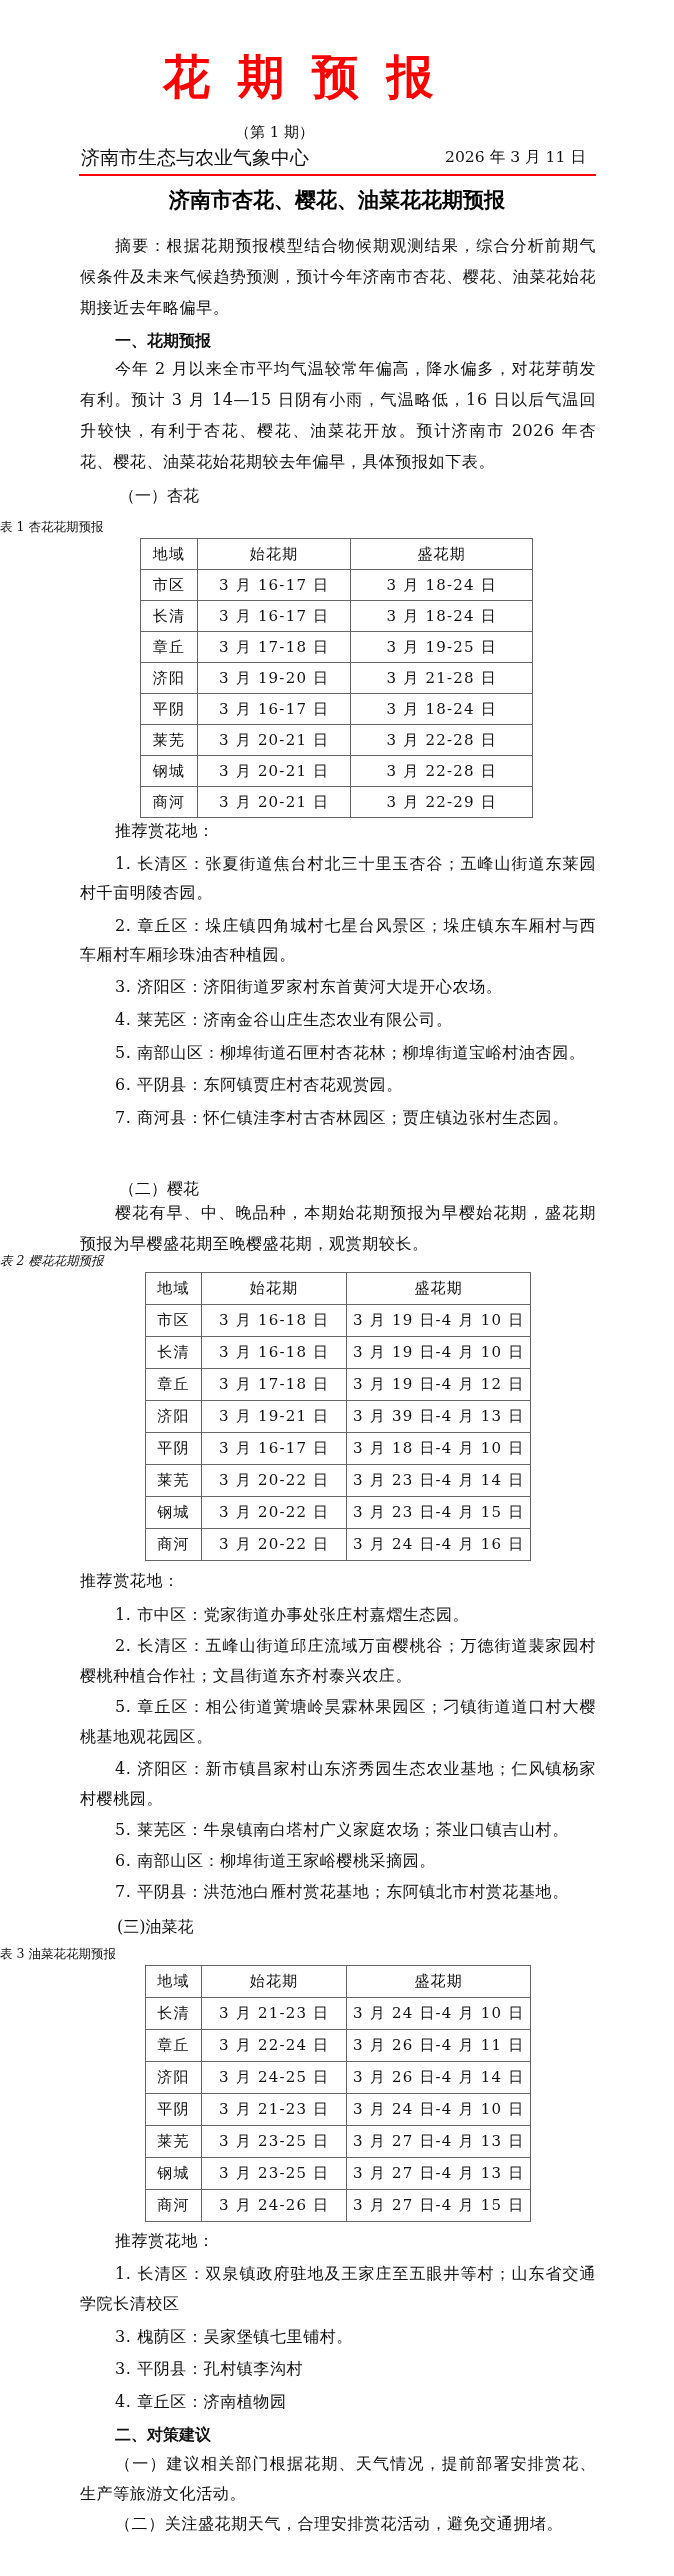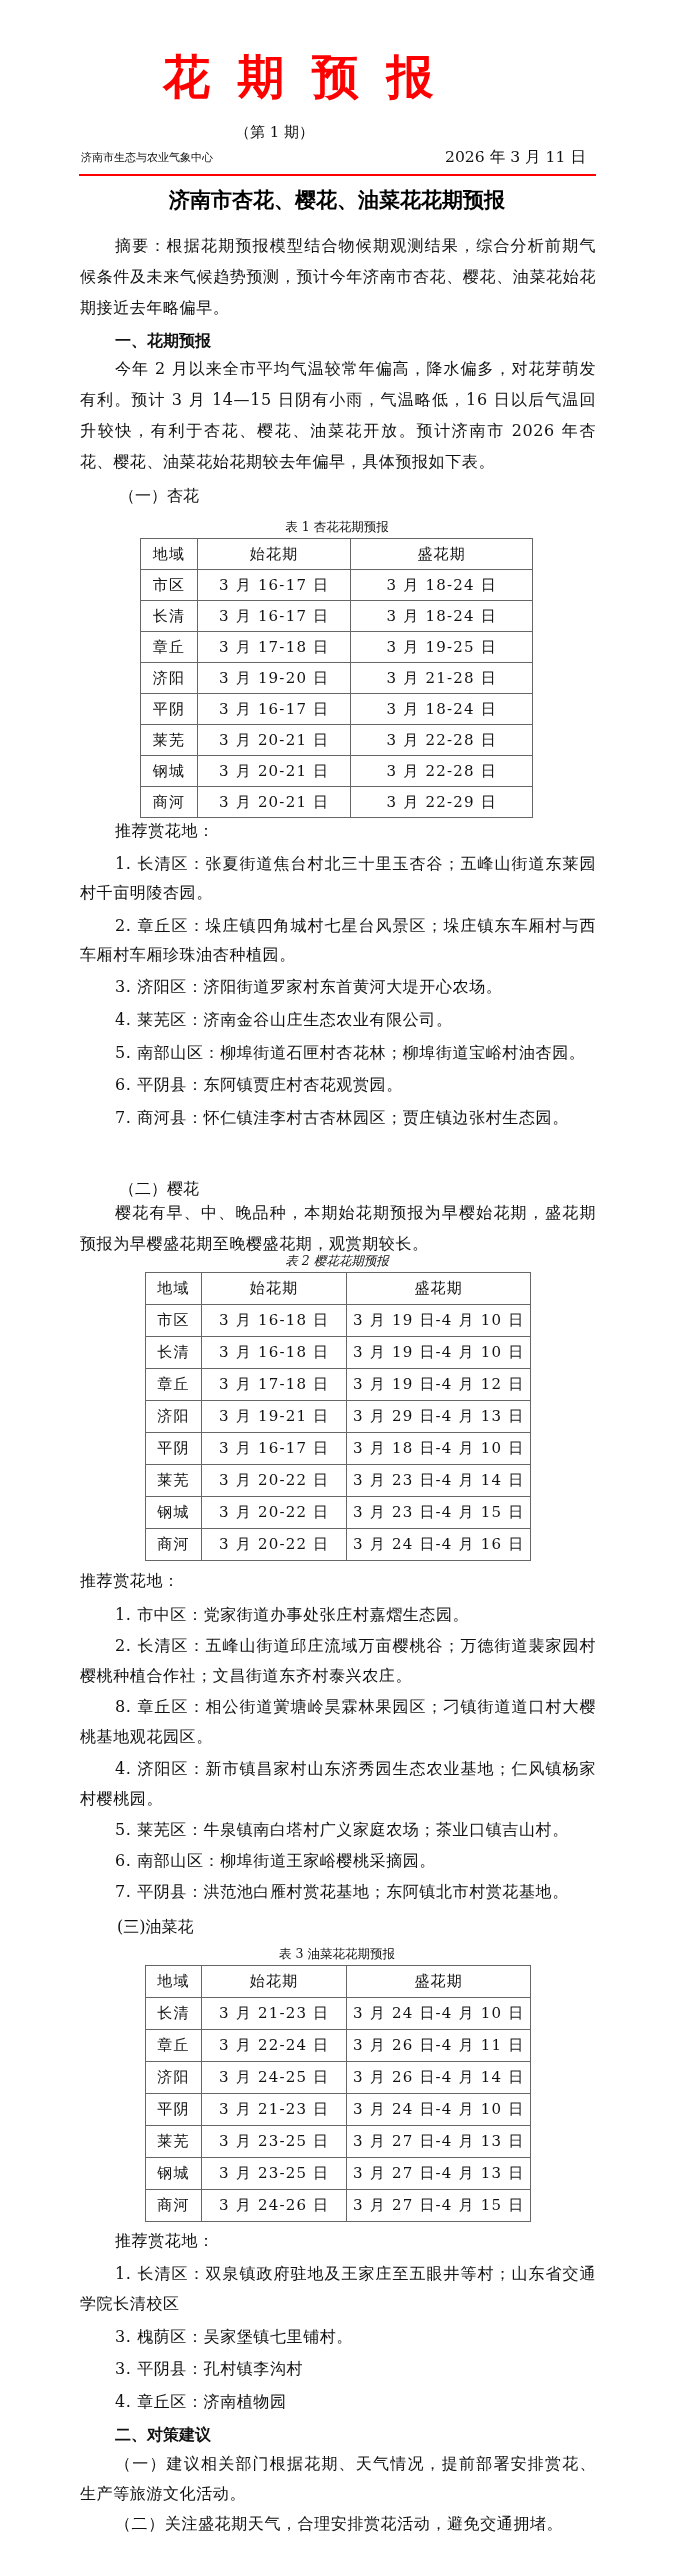--- a/index.html
+++ b/index.html
@@ -23,21 +23,21 @@
     line-height: 56px;
     padding-left: 18px;
     box-sizing: border-box;
   }
   .issue {
     left: 0; width: 549px; top: 122px;
     text-align: center;
     font-size: 15px; line-height: 20px;
     font-family: "DejaVu Serif", "Liberation Serif", serif;
   }
-  .org { left: 81px; top: 147px; font-size: 11px; line-height: 21px; }
+  .org { left: 81px; top: 147px; font-size: 19px; line-height: 21px; }
   .date { right: 88px; top: 147px; font-size: 15.6px; line-height: 21px; }
   .redline { left: 79px; width: 517px; top: 174px; height: 1.9px; background: #ff0000; }
   .doc-title {
     left: 0; width: 674px; top: 187px;
     text-align: center;
     font-family: "DejaVu Sans", "Liberation Sans", sans-serif;
     font-weight: bold;
     font-size: 21px; line-height: 27.5px;
     color: #000;
   }
@@ -51,21 +51,21 @@
   }
   .para.noindent { text-indent: 0; }
   .h1 {
     left: 115px;
     font-family: "DejaVu Sans", "Liberation Sans", sans-serif;
     font-weight: bold;
     font-size: 16px; line-height: 25px;
   }
   .h2 { left: 119px; font-size: 16px; line-height: 25px; }
   .caption {
-    left: 0; width: 674px; text-align: center;
+    left: 0; width: 674px; text-align: left;
     font-size: 12.5px; line-height: 17.5px;
   }
   table.fc {
     position: absolute;
     border-collapse: collapse;
     font-size: 15px;
     font-family: "DejaVu Serif", "Liberation Serif", serif;
   }
   table.fc td, table.fc th {
     border: 0.9px solid #666;
@@ -185,21 +185,21 @@
         <td>3 月 19 日-4 月 10 日</td>
       </tr>
       <tr style="height: 32px;">
         <td>章丘</td>
         <td>3 月 17-18 日</td>
         <td>3 月 19 日-4 月 12 日</td>
       </tr>
       <tr style="height: 32px;">
         <td>济阳</td>
         <td>3 月 19-21 日</td>
-        <td>3 月 29 日-4 月 13 日</td>
+        <td>3 月 39 日-4 月 13 日</td>
       </tr>
       <tr style="height: 32px;">
         <td>平阴</td>
         <td>3 月 16-17 日</td>
         <td>3 月 18 日-4 月 10 日</td>
       </tr>
       <tr style="height: 32px;">
         <td>莱芜</td>
         <td>3 月 20-22 日</td>
         <td>3 月 23 日-4 月 14 日</td>
@@ -214,21 +214,21 @@
         <td>3 月 20-22 日</td>
         <td>3 月 24 日-4 月 16 日</td>
       </tr>
     </tbody>
 </table>
 
 <div class="abs para noindent" style="top:1565px;">推荐赏花地：</div>
 <div id="spots2" class="abs" style="left:80px; top:1600px; width:516px;">
     <div class="para" style="position: static; line-height: 30px; margin-bottom: 1.2px;">1. 市中区：党家街道办事处张庄村嘉熠生态园。</div>
     <div class="para" style="position: static; line-height: 30px; margin-bottom: 1.2px;">2. 长清区：五峰山街道邱庄流域万亩樱桃谷；万德街道裴家园村樱桃种植合作社；文昌街道东齐村泰兴农庄。</div>
-    <div class="para" style="position: static; line-height: 30px; margin-bottom: 1.2px;">8. 章丘区：相公街道黉塘岭昊霖林果园区；刁镇街道道口村大樱桃基地观花园区。</div>
+    <div class="para" style="position: static; line-height: 30px; margin-bottom: 1.2px;">5. 章丘区：相公街道黉塘岭昊霖林果园区；刁镇街道道口村大樱桃基地观花园区。</div>
     <div class="para" style="position: static; line-height: 30px; margin-bottom: 1.2px;">4. 济阳区：新市镇昌家村山东济秀园生态农业基地；仁风镇杨家村樱桃园。</div>
     <div class="para" style="position: static; line-height: 30px; margin-bottom: 1.2px;">5. 莱芜区：牛泉镇南白塔村广义家庭农场；茶业口镇吉山村。</div>
     <div class="para" style="position: static; line-height: 30px; margin-bottom: 1.2px;">6. 南部山区：柳埠街道王家峪樱桃采摘园。</div>
     <div class="para" style="position: static; line-height: 30px; margin-bottom: 1.2px;">7. 平阴县：洪范池白雁村赏花基地；东阿镇北市村赏花基地。</div>
   </div>
 
 <div class="abs h2" style="top:1914px; left:117px;">(三)油菜花</div>
 <div class="abs caption" style="top:1945px;">表 3  油菜花花期预报</div>
 <table class="fc" style="left:145px; top:1965px; width:386px;">
   <colgroup>

